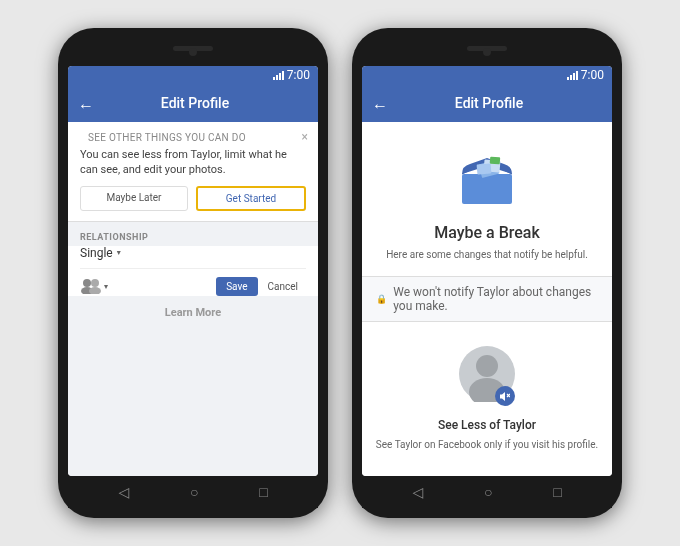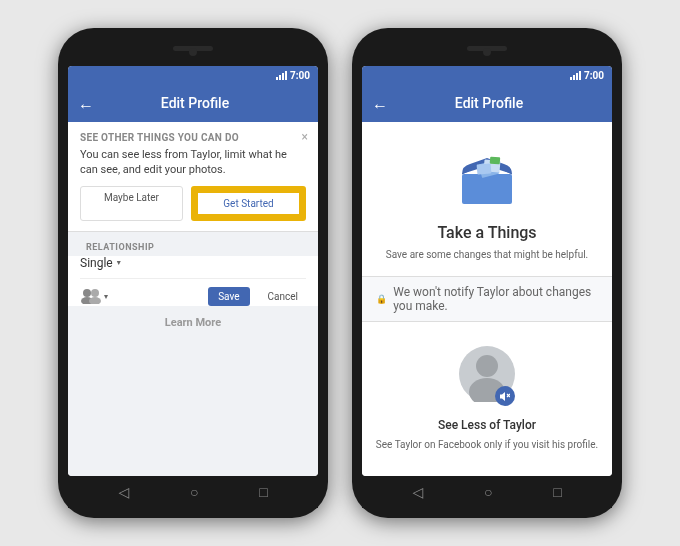--- a/index.html
+++ b/index.html
@@ -73,22 +73,22 @@
     }
 
     .status-icons {
       display: flex;
       align-items: center;
       gap: 3px;
     }
 
     .status-text {
       color: white;
-      font-size: 10px;
-      font-weight: bold;
+      font-size: 12px;
+      font-weight: normal;
     }
 
     .signal-bars {
       display: flex;
       align-items: flex-end;
       gap: 1px;
     }
     .signal-bar {
       background: white;
       width: 2px;
@@ -131,24 +131,25 @@
       background: white;
       margin: 0;
       padding: 10px 12px;
       border-bottom: 1px solid #ddd;
       position: relative;
     }
 
     .notif-title {
       font-size: 10px;
       color: #888;
-      font-weight: 700;
+      font-weight: 400;
       text-transform: uppercase;
       letter-spacing: 0.3px;
       margin-bottom: 4px;
+      margin-left: 8px;
     }
 
     .notif-text {
       font-size: 11px;
       color: #444;
       line-height: 1.4;
       margin-bottom: 8px;
     }
 
     .notif-close {
@@ -172,33 +173,33 @@
       color: #555;
       font-size: 10px;
       padding: 5px;
       border-radius: 3px;
       text-align: center;
       cursor: pointer;
     }
 
     .btn-started {
       flex: 1;
-      border: 7px solid #eab308;
+      border: 2px solid #eab308;
       background: white;
       color: #4267b2;
       font-size: 10px;
       padding: 5px;
       border-radius: 3px;
       text-align: center;
       cursor: pointer;
     }
 
     
     .section-header {
-      padding: 10px 18px 4px;
+      padding: 10px 12px 4px;
       font-size: 9px;
       font-weight: 700;
       color: #888;
       letter-spacing: 0.5px;
       text-transform: uppercase;
     }
 
     .relationship-content {
       background: white;
       padding: 0 12px;
@@ -406,21 +407,21 @@
         <div class="relationship-icons">
           <div class="icon-people">
             <svg width="22" height="16" viewBox="0 0 22 16">
               <circle cx="7" cy="5" r="4" fill="#888"></circle>
               <ellipse cx="7" cy="13" rx="6" ry="4" fill="#888"></ellipse>
               <circle cx="15" cy="5" r="4" fill="#aaa"></circle>
               <ellipse cx="15" cy="13" rx="6" ry="4" fill="#aaa"></ellipse>
             </svg>
             <span class="dropdown-arrow">▾</span>
           </div>
-          <div style="display:flex;gap:10px;align-items:flex-start">
+          <div style="display:flex;gap:2px;align-items:flex-start">
             <div class="btn-save">Save</div>
             <div class="btn-cancel">Cancel</div>
           </div>
         </div>
       </div>
 
       <div class="learn-more">Learn More</div>
 
     </div>
   </div>
@@ -468,22 +469,22 @@
           <path d="M10,22 Q10,14 18,12 L35,6 L52,12 Q60,14 60,22 L35,14 Z" fill="#4267b2"></path>
 
           <rect x="28" y="10" width="18" height="14" rx="1" fill="#8ab4e8" transform="rotate(-15,37,17)"></rect>
           <rect x="32" y="8" width="16" height="12" rx="1" fill="#c8ddf5" transform="rotate(5,40,14)"></rect>
           <rect x="25" y="12" width="14" height="10" rx="1" fill="#a8c8f0" transform="rotate(-5,32,17)"></rect>
 
           <rect x="38" y="5" width="10" height="7" rx="1" fill="#5cb85c" transform="rotate(5,43,8)"></rect>
         </svg>
       </div>
 
-      <div class="break-title">Take a Things</div>
-      <div class="break-subtitle">Save are some changes that might be helpful.</div>
+      <div class="break-title">Maybe a Break</div>
+      <div class="break-subtitle">Here are some changes that notify be helpful.</div>
 
       <div class="privacy-notice">
         <span class="lock-icon">🔒</span>
         <span class="privacy-text">We won't notify Taylor about changes you make.</span>
       </div>
 
       <div class="see-less-section">
         <div class="see-less-icon-container">
           
           <svg width="56" height="56" viewBox="0 0 56 56">

